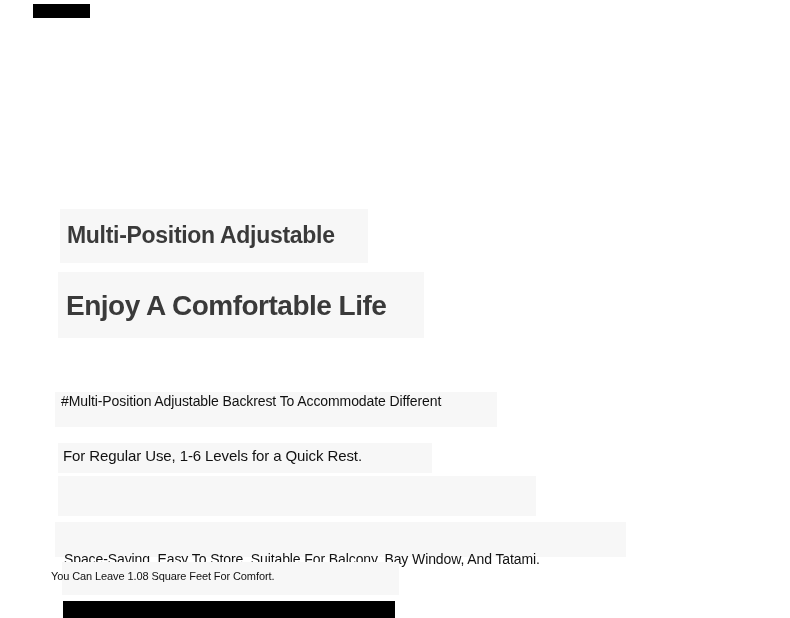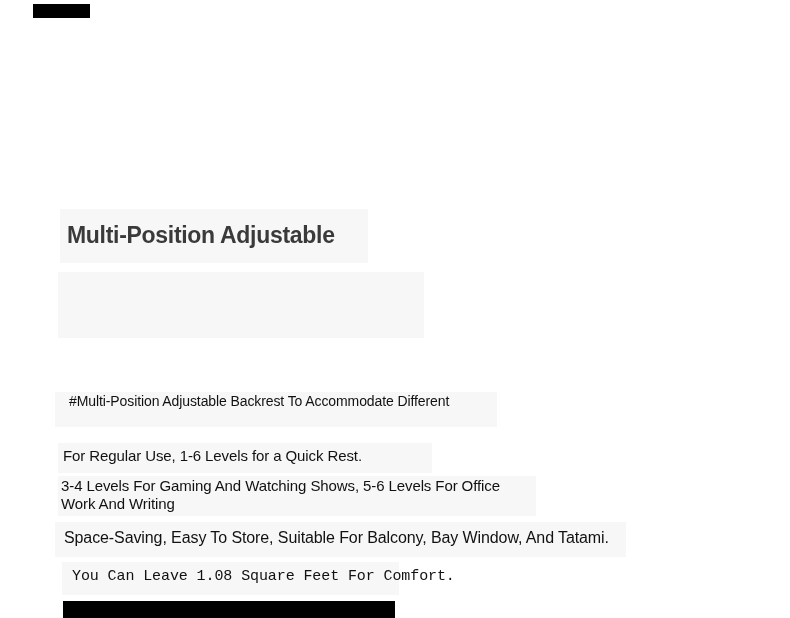--- a/index.html
+++ b/index.html
@@ -42,53 +42,50 @@
   .h1-text { left: 67px; top: 222px; font-size: 23px; line-height: 26px; letter-spacing: -0.3px; }
   .h2-text { left: 66px; top: 290px; font-size: 28px; line-height: 32px; letter-spacing: -0.5px; }
 
   
   .body-text {
     color: #111111;
     font-weight: normal;
     white-space: nowrap;
     letter-spacing: -0.1px;
   }
-  .p1-text { left: 61px; top: 393px; font-size: 14px; line-height: 16px; margin-left: 8px; }
+  .p1-text { left: 61px; top: 393px; font-size: 14px; line-height: 16px; }
   .p2-text { left: 63px; top: 447px; font-size: 15px; line-height: 17px; }
   .p3-text { left: 61px; top: 477px; font-size: 15px; line-height: 18px; }
-  .p4-text { left: 64px; top: 529px; font-size: 16px; line-height: 17px; }
-  .p5-text { left: 72px; top: 568px; font-size: 15px; line-height: 17px; font-family: Liberation Mono, monospace; }
+  .p4-text { left: 64px; top: 551px; font-size: 14px; line-height: 17px; }
+  .p5-text { left: 51px; top: 568px; font-size: 11px; line-height: 17px; }
 
   .line { display: block; }
 </style>
 </head>
 <body>
 
 <div id="canvas">
 
   <div class="abs bar bar-top"></div>
 
   <div class="abs hl h1-box"></div>
   <div class="abs heading h1-text">Multi-Position Adjustable</div>
 
   <div class="abs hl h2-box"></div>
+  <div class="abs heading h2-text">Enjoy A Comfortable Life</div>
 
   <div class="abs hl p1-box"></div>
   <div class="abs body-text p1-text">
     <span class="line">#Multi-Position Adjustable Backrest To Accommodate Different</span>
   </div>
 
   <div class="abs hl p2-box"></div>
   <div class="abs body-text p2-text">For Regular Use, 1-6 Levels for a Quick Rest.</div>
 
   <div class="abs hl p3-box"></div>
-  <div class="abs body-text p3-text">
-    <span class="line">3-4 Levels For Gaming And Watching Shows, 5-6 Levels For Office</span>
-    <span class="line">Work And Writing</span>
-  </div>
 
   <div class="abs hl p4-box"></div>
   <div class="abs body-text p4-text">Space-Saving, Easy To Store, Suitable For Balcony, Bay Window, And Tatami.</div>
 
   <div class="abs hl p5-box"></div>
   <div class="abs body-text p5-text">You Can Leave 1.08 Square Feet For Comfort.</div>
 
   <div class="abs bar bar-bottom"></div>
 
 </div>

